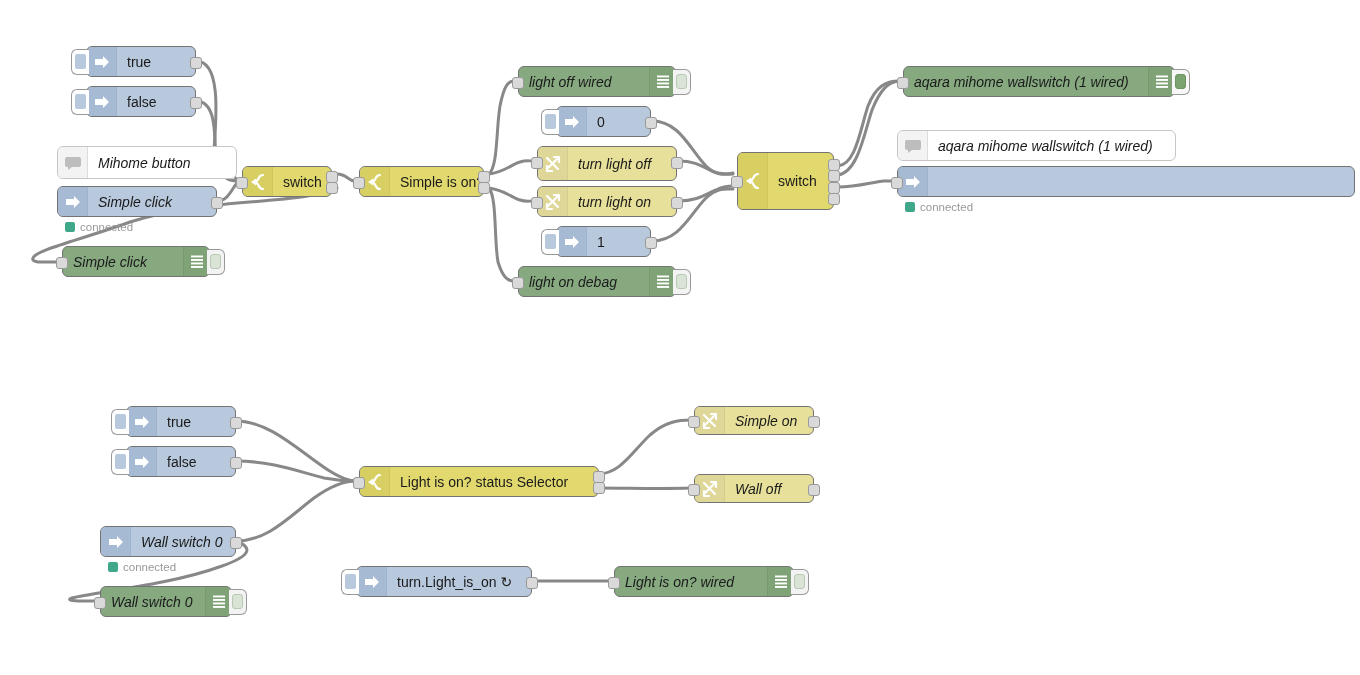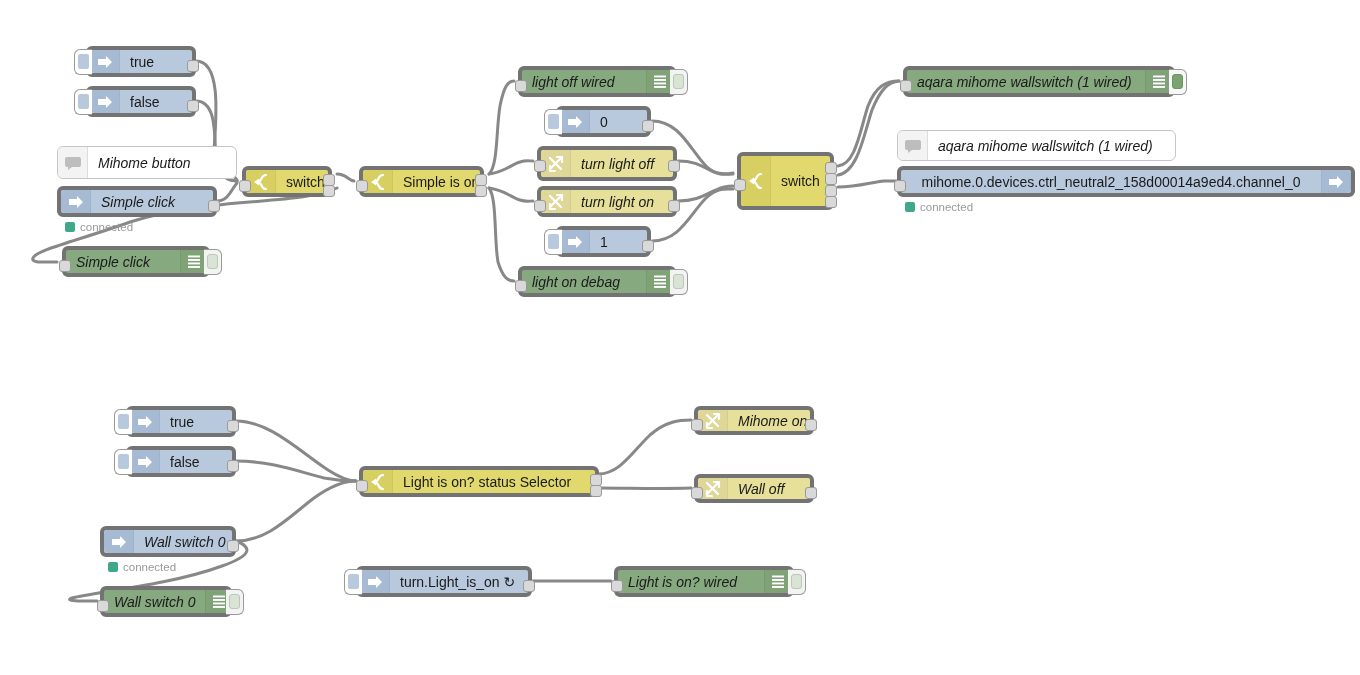--- a/index.html
+++ b/index.html
@@ -21,21 +21,21 @@
     width: 1360px; height: 675px;
     pointer-events: none;
     z-index: 1;
   }
   .node {
     position: absolute;
     z-index: 2;
     display: flex;
     align-items: stretch;
     border-radius: 6px;
-    border: 4px solid #737373;
+    border: 1px solid #737373;
     box-shadow: 0 0 0 0 rgba(0,0,0,0);
     overflow: visible;
   }
   .node .body {
     display: flex;
     align-items: center;
     flex: 1 1 auto;
     border-radius: 5px;
     overflow: hidden;
   }
@@ -450,21 +450,20 @@
           <span class="icn">
             <svg width="20" height="20" viewBox="0 0 20 20">
               <path d="M4 4 h12 a2 2 0 0 1 2 2 v6 a2 2 0 0 1 -2 2 h-7 l-4 3 v-3 h-1 a2 2 0 0 1 -2 -2 v-6 a2 2 0 0 1 2 -2 z" fill="#bdbdbd"></path>
             </svg>
           </span>
           <span class="lbl ital">aqara mihome wallswitch (1 wired)</span>
         </div>
       </div>
       <div class="node n-inject" style="left: 897px; top: 166px; width: 458px; height: 31px;">
         <div class="body">
-          <span class="lbl ctr">mihome.0.devices.ctrl_neutral2_158d00014a9ed4.channel_0</span>
           <span class="icn" style="background: rgb(166, 186, 211); border-left: 1px solid rgb(159, 179, 204);">
             <svg width="20" height="20" viewBox="0 0 20 20">
               <path d="M3 7 L11 7 L11 4 L17 10 L11 16 L11 13 L3 13 Z" fill="#ffffff"></path>
             </svg>
           </span>
         </div>
         <span class="port in" style="top: 9.5px;"></span>
       </div>
       <div class="status" style="left: 905px; top: 201px;">
         <span class="dot" style="background: rgb(63, 168, 138);"></span>
@@ -547,21 +546,21 @@
       <div class="node n-change" style="left: 694px; top: 406px; width: 120px; height: 29px;">
         <div class="body">
           <span class="icn">
             <svg width="20" height="20" viewBox="0 0 20 20">
               <path d="M4 4 L15 15" stroke="#ffffff" stroke-width="2.2" stroke-linecap="round"></path>
               <path d="M15 4 L4 15" stroke="#ffffff" stroke-width="2.2" stroke-linecap="round"></path>
               <path d="M11 3 L16 3 L16 8" stroke="#ffffff" stroke-width="2.2" fill="none" stroke-linecap="round" stroke-linejoin="round"></path>
               <path d="M9 17 L4 17 L4 12" stroke="#ffffff" stroke-width="2.2" fill="none" stroke-linecap="round" stroke-linejoin="round"></path>
             </svg>
           </span>
-          <span class="lbl ital">Mihome on</span>
+          <span class="lbl ital">Simple on</span>
         </div>
         <span class="port in" style="top: 8.5px;"></span>
         <span class="port out" style="top: 8.5px;"></span>
       </div>
       <div class="node n-change" style="left: 694px; top: 474px; width: 120px; height: 29px;">
         <div class="body">
           <span class="icn">
             <svg width="20" height="20" viewBox="0 0 20 20">
               <path d="M4 4 L15 15" stroke="#ffffff" stroke-width="2.2" stroke-linecap="round"></path>
               <path d="M15 4 L4 15" stroke="#ffffff" stroke-width="2.2" stroke-linecap="round"></path>

